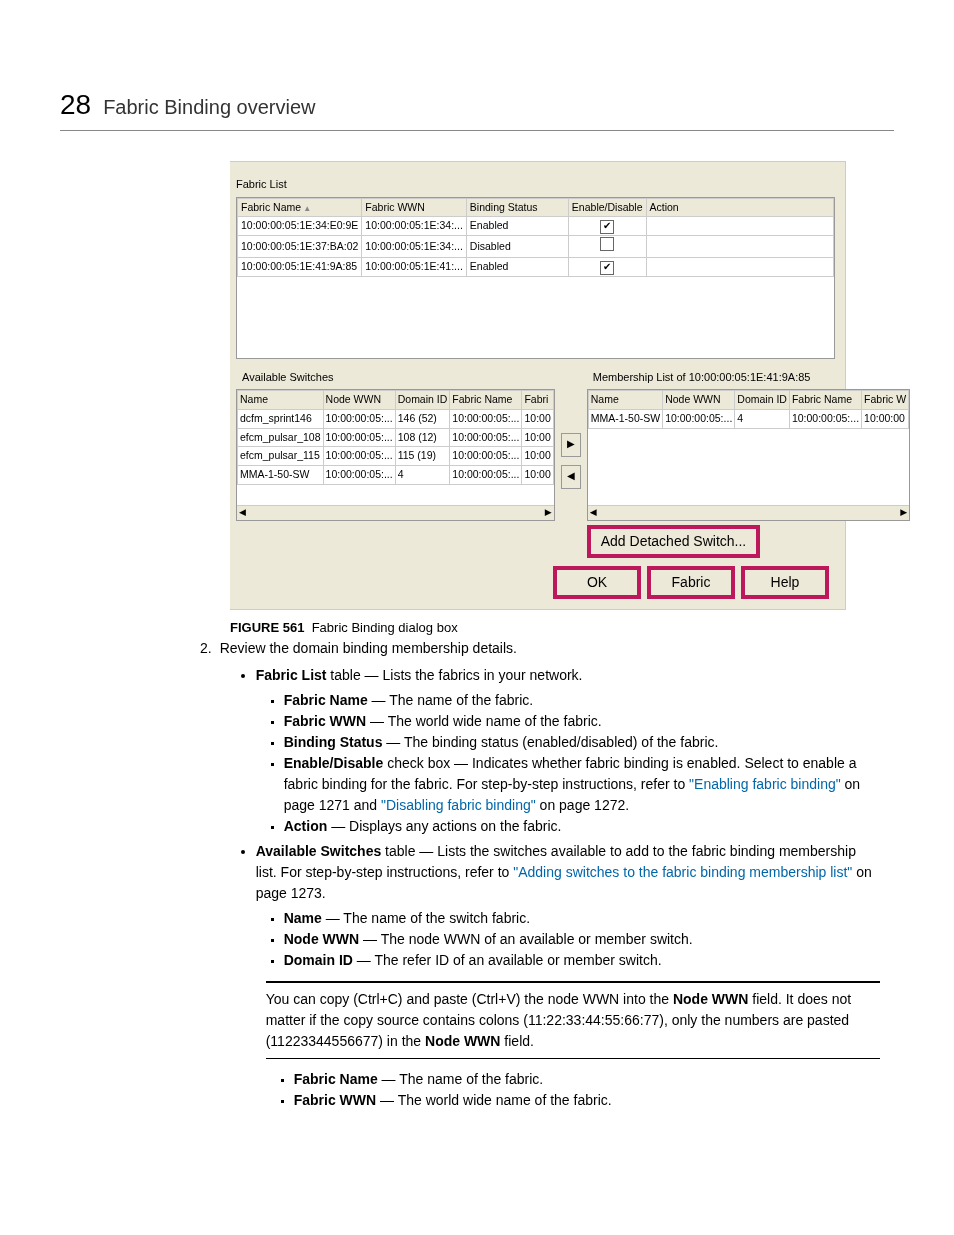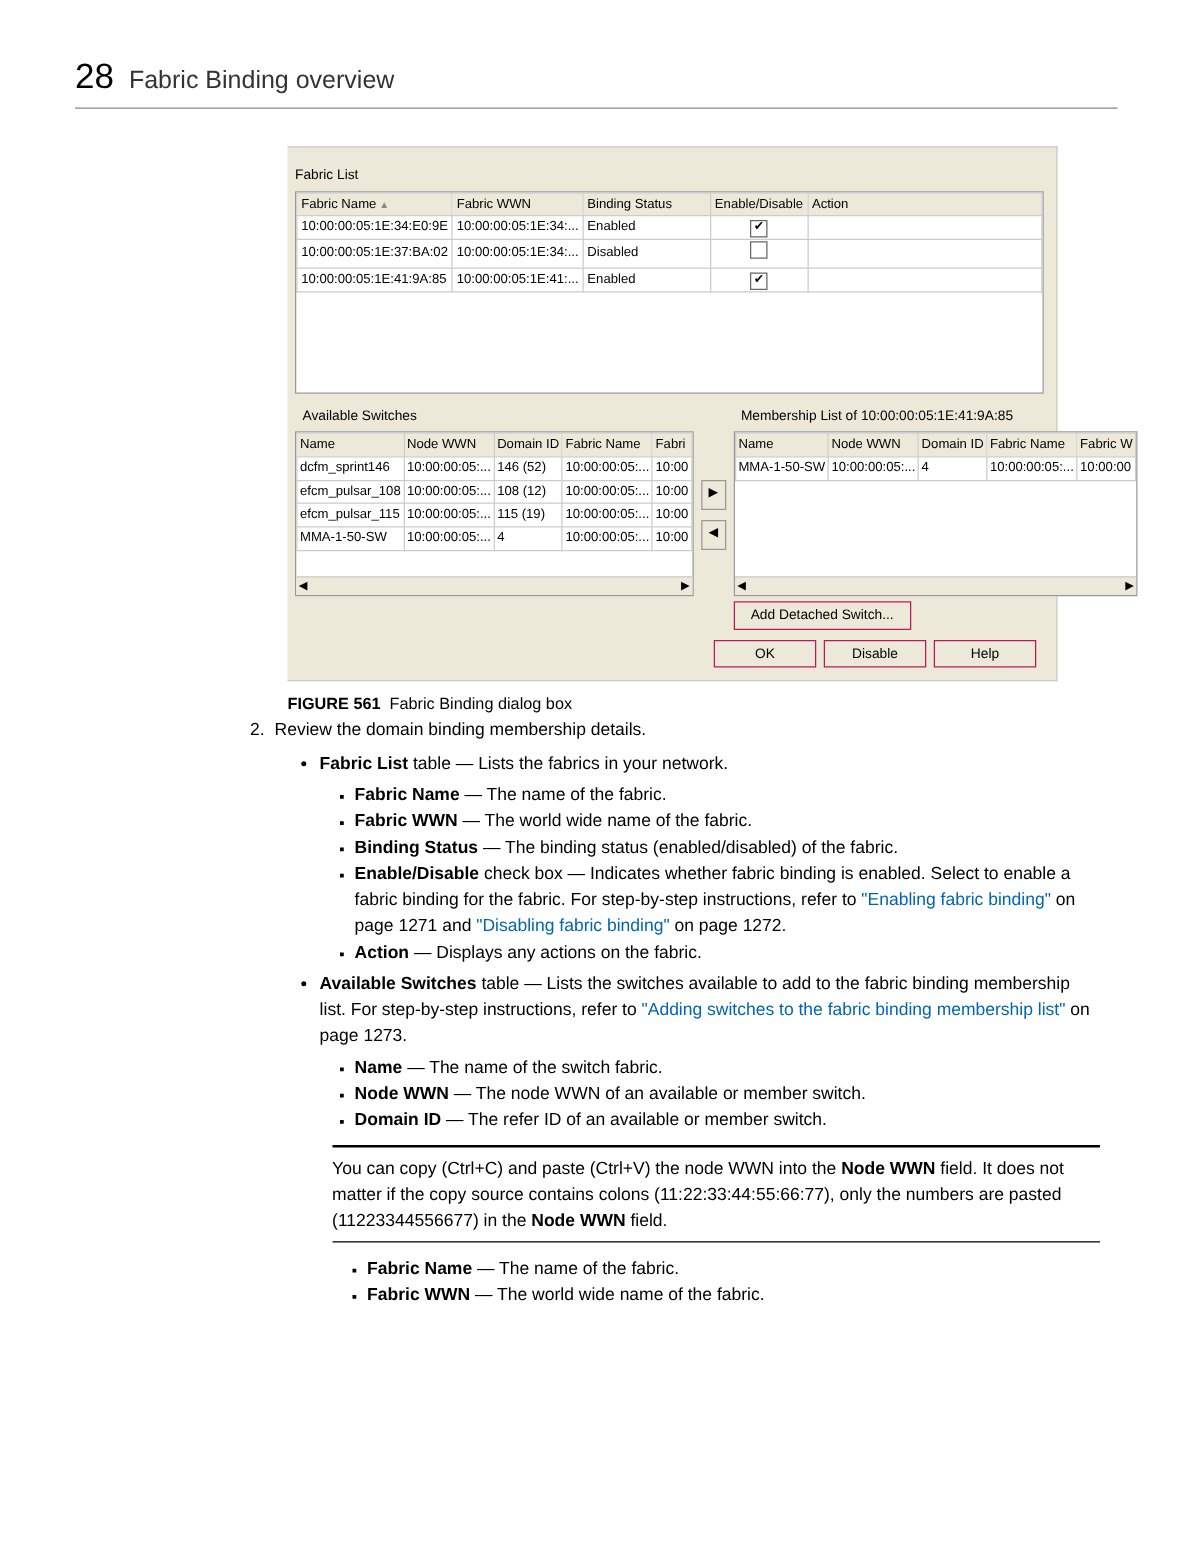--- a/index.html
+++ b/index.html
@@ -10,20 +10,21 @@
     font-size: 14px;
     line-height: 1.5;
   }
   .page-header {
     display: flex;
     align-items: baseline;
     gap: 12px;
     border-bottom: 1px solid #888;
     padding-bottom: 4px;
     margin-bottom: 30px;
+    margin-top: 44px;
   }
   .page-number {
     font-size: 28px;
     font-weight: normal;
   }
   .page-title {
     font-size: 20px;
     color: #333;
   }
   .figure-wrap {
@@ -87,22 +88,22 @@
     cursor: pointer;
   }
   .hscroll {
     position: absolute; left:0; right:0; bottom:0; height:14px;
     background:#ece9d8; border-top:1px solid #ccc;
     display:flex; justify-content:space-between; align-items:center;
     font-size:9px; padding:0 2px;
   }
   .below-right { display:flex; justify-content:flex-start; margin-top:4px; }
   .btn {
-    background:#ece9d8; border:1px solid #be185d; padding:2px 10px;
-    font-size:11px; cursor:pointer; min-width:60px; text-align:center;
+    background:#ece9d8; border:4px solid #be185d; padding:2px 10px;
+    font-size:14px; cursor:pointer; min-width:60px; text-align:center;
   }
   .btn-row { display:flex; justify-content:flex-end; gap:6px; margin-top:8px; margin-right:6px; }
   .figure-caption {
     margin-left: 170px;
     font-size: 13px;
     margin-top: 6px;
   }
   .figure-caption .fc-label { font-weight: bold; }
   .content { margin-left: 140px; max-width: 680px; }
   ul.bullets { list-style: disc; padding-left: 36px; margin: 6px 0; }
@@ -241,21 +242,21 @@
             </div>
         </div>
         <div class="below-right">
           <div class="btn" style="min-width:120px">Add Detached Switch...</div>
         </div>
       </div>
     </div>
 
     <div class="btn-row">
       <div class="btn">OK</div>
-      <div class="btn">Disable</div>
+      <div class="btn">Fabric</div>
       <div class="btn">Help</div>
     </div>
   </div>
 </div>
 
 <div class="figure-caption">
   <span class="fc-label">FIGURE 561</span>&nbsp;&nbsp;<span>Fabric Binding dialog box</span>
 </div>
 
 <div class="content">

